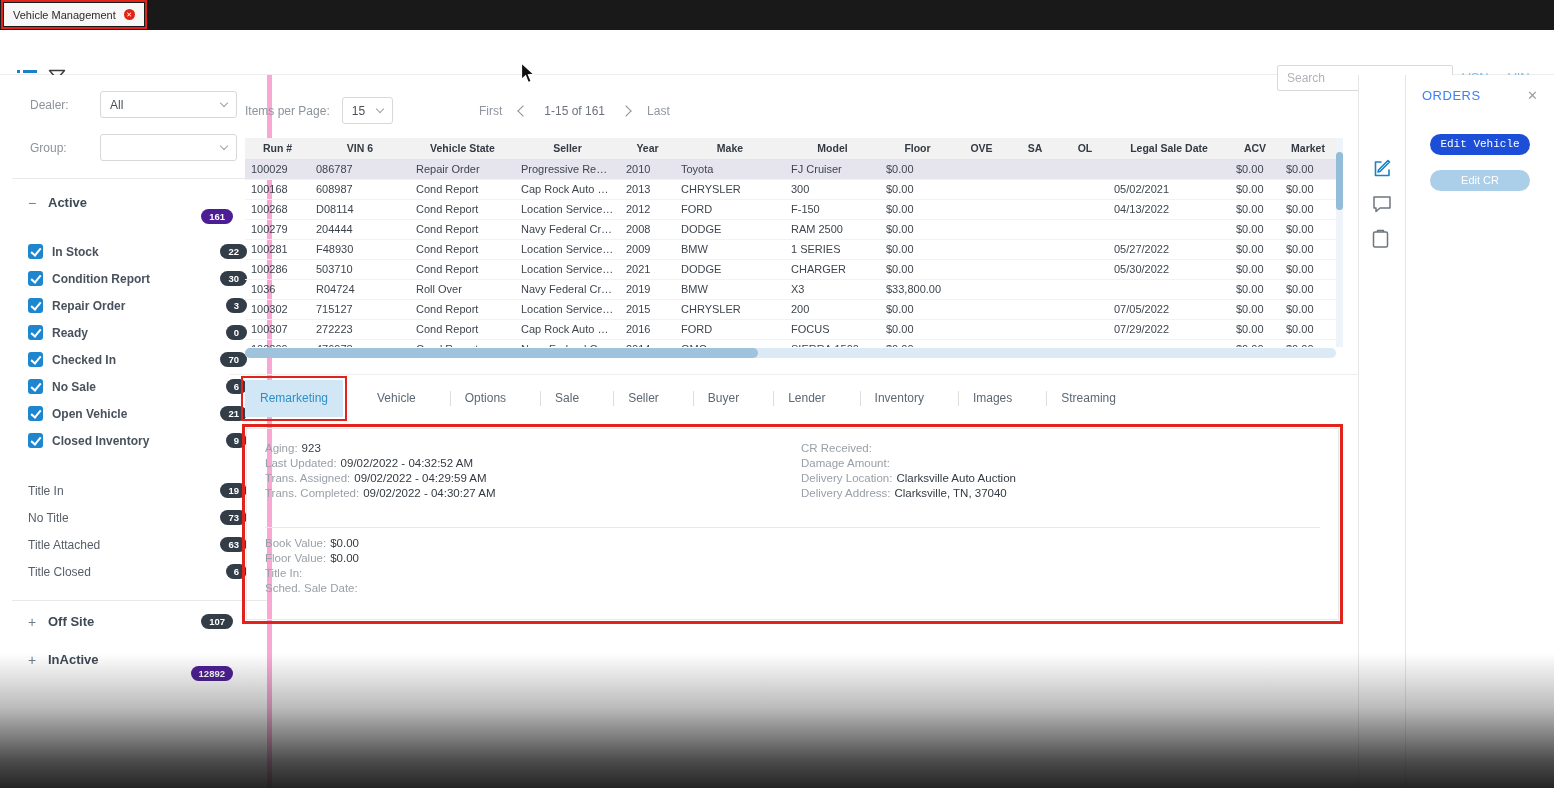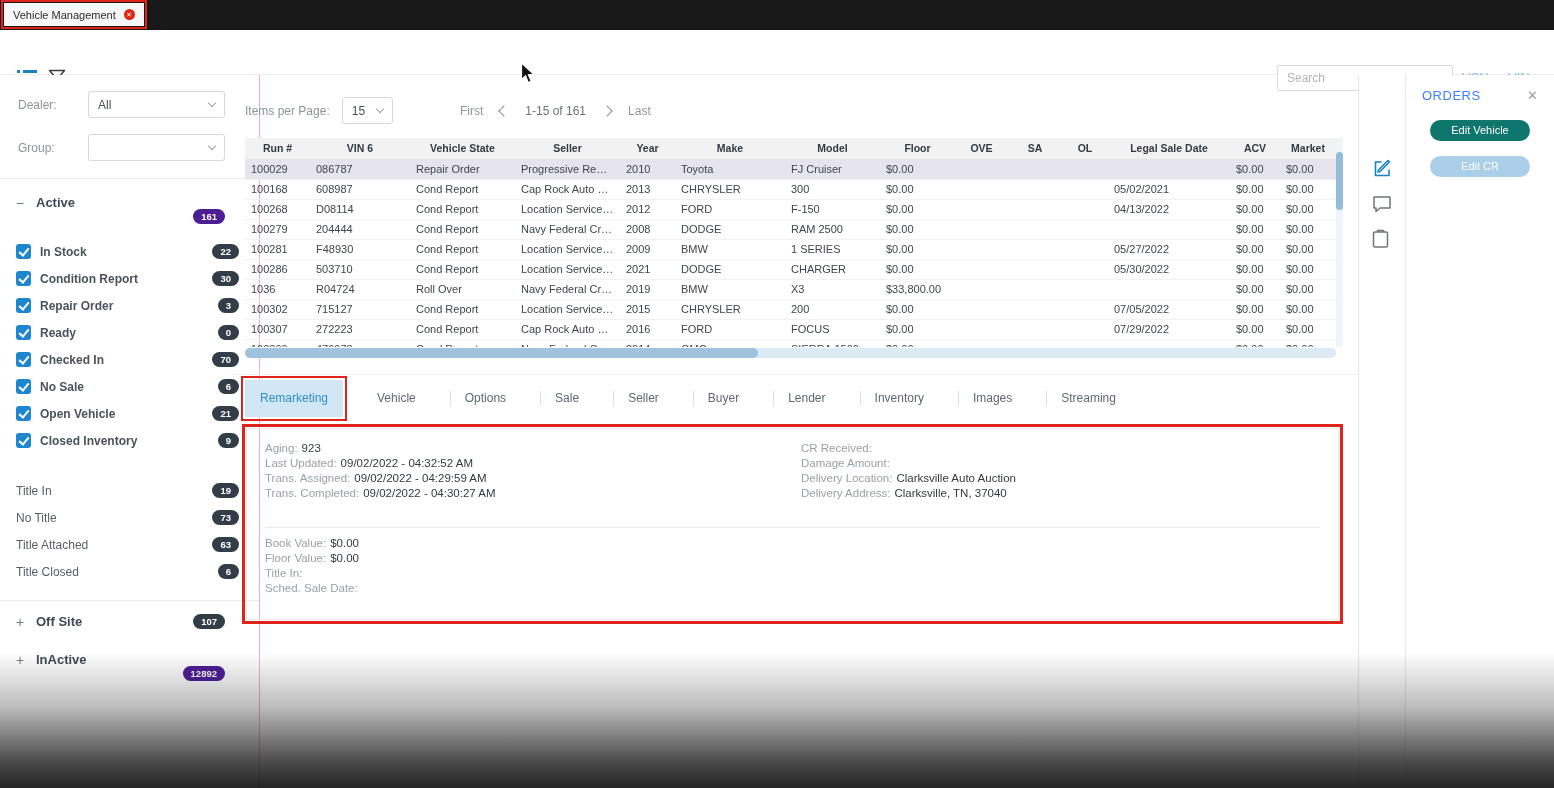--- a/index.html
+++ b/index.html
@@ -17,21 +17,21 @@
   .toolbar { position:absolute; left:0; top:30px; width:100%; height:45px; background:#fff; border-bottom:1px solid #ececec; }
   .tb-icon { position:absolute; top:40px; display:inline-flex; }
   .tb-icon.list { left:17px; }
   .tb-icon.filter { left:48px; top:39px; }
   .search { position:absolute; left:1277px; top:35px; width:176px; height:26px; border:1px solid #d9d9d9; border-radius:2px; padding:0 9px; font-size:12px; color:#555; font-family:"Liberation Sans",sans-serif; }
   .search::placeholder { color:#b0b4ba; }
   .vsn-btn, .vin-btn { position:absolute; top:40px; font-size:13px; color:#7fc0e8; cursor:pointer; }
   .vsn-btn { left:1462px; } .vin-btn { left:1508px; }
 
   
-  .sidebar { position:absolute; left:0; top:75px; width:260px; bottom:0; background:#fff; border-right:1px solid #f9a8d4; }
+  .sidebar { position:absolute; left:12px; top:75px; width:260px; bottom:0; background:#fff; border-right:5px solid #f9a8d4; }
   .side-row { position:absolute; left:0; width:100%; height:27px; display:flex; align-items:center; }
   .side-label { font-size:12px; color:#8d939b; margin-left:18px; }
   .side-select { display:flex; align-items:center; justify-content:space-between; border:1px solid #d8d8d8; border-radius:3px; height:27px; padding:0 9px; font-size:12px; color:#4a5057; background:#fff; cursor:pointer; }
   .dealer-row { top:16px; } .group-row { top:59px; }
   .dealer-row .side-select, .group-row .side-select { position:absolute; left:88px; width:137px; }
   .caret { width:6px; height:6px; border-right:1.4px solid #9aa1a8; border-bottom:1.4px solid #9aa1a8; transform:rotate(45deg); margin-top:-3px; }
   .side-divider { position:absolute; left:0; width:100%; height:1px; background:#e9e9e9; }
   .divider1 { top:103px; } .divider2 { top:525px; }
 
   .section-row { display:flex; align-items:center; padding:0 34px 0 16px; cursor:pointer; }
@@ -47,21 +47,21 @@
   .filter-row { display:flex; align-items:center; height:27px; padding:0 20px 0 16px; cursor:pointer; }
   .checkbox { width:15px; height:15px; background:#1d86cf; border-radius:3px; position:relative; flex:none; }
   .checkbox::after { content:""; position:absolute; left:5px; top:2px; width:4px; height:8px; border:solid #fff; border-width:0 2px 2px 0; transform:rotate(40deg); }
   .filter-label { font-size:12px; font-weight:600; color:#49525c; margin-left:9px; }
   .title-label { font-size:12px; color:#565e68; }
 
   
   .ipp { position:absolute; left:245px; top:97px; height:27px; display:flex; align-items:center; gap:12px; }
   .ipp-label { font-size:12px; color:#8d939b; }
   .ipp-select { width:51px; }
-  .pager { position:absolute; left:460px; top:97px; height:27px; display:flex; align-items:center; gap:17px; }
+  .pager { position:absolute; left:479px; top:97px; height:27px; display:flex; align-items:center; gap:17px; }
   .pager-text { font-size:12px; color:#9096a0; cursor:pointer; }
   .pager-range { font-size:12px; color:#6d737b; }
   .chev { width:8px; height:8px; border-left:1.6px solid #8b919b; border-bottom:1.6px solid #8b919b; cursor:pointer; }
   .chev-left { transform:rotate(45deg); } .chev-right { transform:rotate(225deg); }
 
   
   .table-wrap { position:absolute; left:245px; top:138px; width:1091px; height:209px; overflow:hidden; }
   table.grid-table { border-collapse:collapse; table-layout:fixed; width:1091px; }
   .grid-table th { height:21px; background:#f2f2f2; font-size:10.5px; font-weight:bold; color:#333a43; text-align:center; border-bottom:1px solid #e3e3e3; white-space:nowrap; overflow:hidden; }
   .grid-table td { height:20px; font-size:11px; color:#3e454e; padding:0 4px 0 6px; white-space:nowrap; overflow:hidden; text-overflow:ellipsis; border-bottom:1px solid #f2f2f2; }
@@ -91,21 +91,21 @@
 
   
   .icon-strip { position:absolute; left:1358px; top:75px; width:47px; bottom:0; border-left:1px solid #e6e6e6; background:#fff; }
   .strip-icon { position:absolute; left:13px; cursor:pointer; display:inline-flex; }
   .si-edit { top:83px; } .si-chat { top:120px; } .si-clip { top:154px; }
   .orders { position:absolute; left:1405px; top:75px; right:0; bottom:0; border-left:1px solid #e6e6e6; background:#fff; }
   .orders-head { display:flex; align-items:center; padding:13px 16px 0 16px; }
   .orders-title { font-size:13px; color:#3b82f6; letter-spacing:0.5px; }
   .orders-close { margin-left:auto; font-size:13px; color:#9aa0a7; cursor:pointer; line-height:13px; }
   .panel-btn { display:block; width:100px; height:21px; margin:0 auto; border:none; border-radius:12px; color:#fff; font-size:11px; line-height:21px; text-align:center; cursor:pointer; font-family:"Liberation Sans",sans-serif; }
-  .btn-primary { background:#0f766e; margin-top:17px; }
+  .btn-primary { background:#1d4ed8; margin-top:31px;font-family:Liberation Mono, monospace; }
   .btn-secondary { background:#abcfe8; margin-top:15px; }
 
   
   .fade { position:absolute; left:0; right:0; bottom:0; height:135px; pointer-events:none; z-index:40;
           background:linear-gradient(180deg, rgba(40,40,40,0) 0%, rgba(35,35,35,0.30) 40%, rgba(25,25,25,0.78) 80%, rgba(20,20,20,0.93) 100%); }
   .cursor { position:absolute; left:520px; top:62px; z-index:60; pointer-events:none; }
 </style>
 </head>
 <body>
 

